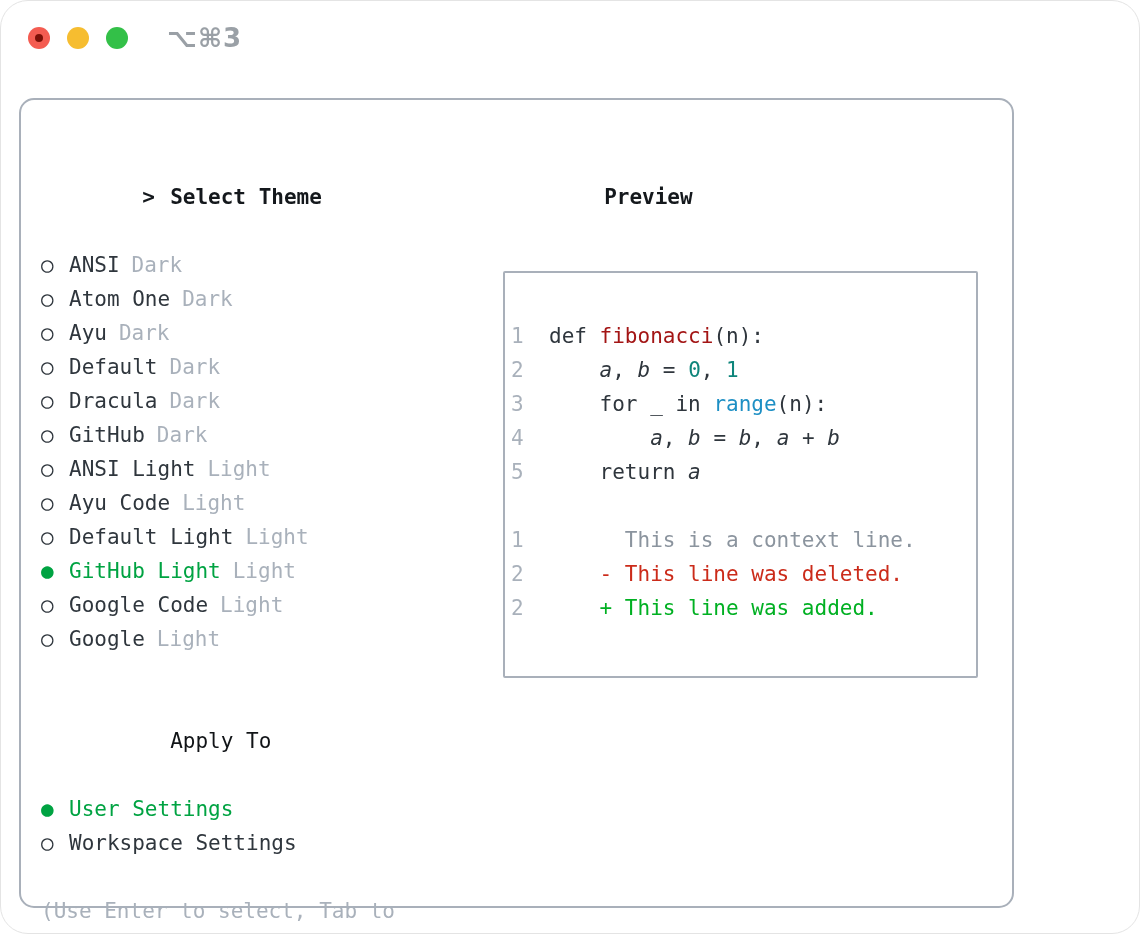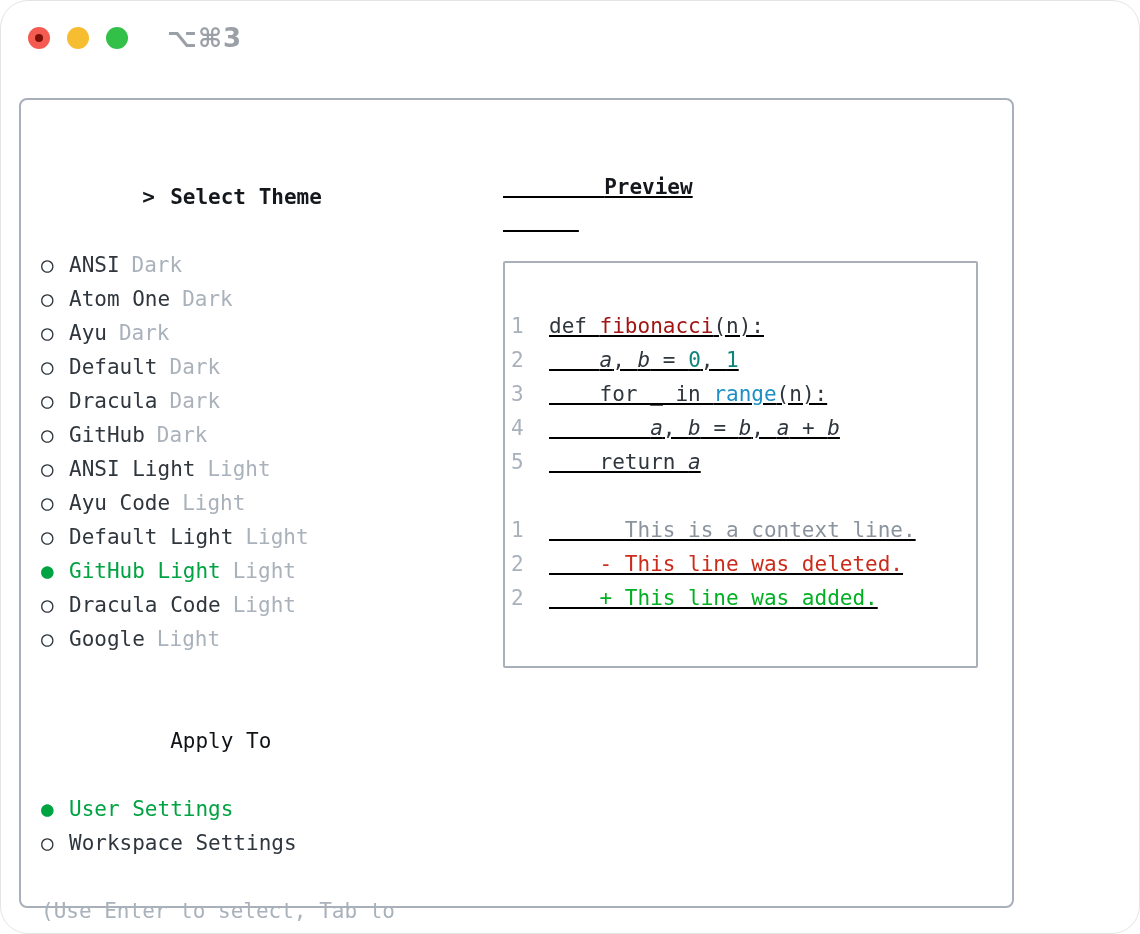--- a/index.html
+++ b/index.html
@@ -19,36 +19,36 @@
   .tl{position:absolute;top:26px;width:22px;height:22px;border-radius:50%;display:inline-block;}
   .tl.red{left:27px;background:var(--traffic-red,#f45c51);}
   .tl.yellow{left:66px;background:var(--traffic-yellow,#f6bd30);}
   .tl.green{left:105px;background:var(--traffic-green,#33c048);}
   .tl .dot{position:absolute;left:7px;top:7px;width:8px;height:8px;border-radius:50%;background:#7c1007;}
   .shortcut{position:absolute;left:166px;top:22px;font-family:"DejaVu Sans",sans-serif;
             font-size:26px;font-weight:bold;color:#9aa0a6;letter-spacing:1px;}
 
   
   .main-box{position:absolute;left:18px;top:97px;width:995px;height:810px;
-            border:2px solid var(--border,#a9b0ba);border-radius:8px;background:#fff;padding-left:12px;}
+            border:2px solid var(--border,#a9b0ba);border-radius:15px;background:#fff;padding-left:12px;}
 
   .row{line-height:34px;font-size:21px;white-space:pre;color:var(--text-dark,#2f363d);}
   .marker{display:inline-block;width:28px;color:var(--text-dark,#2f363d);}
   .marker.sel{color:var(--accent-green,#00a342);}
   .prompt{font-weight:bold;color:var(--heading,#14181c);}
   .heading{font-weight:bold;color:var(--heading,#14181c);}
   .heading2{color:#111417;}
   .label{color:var(--text-dark,#2f363d);}
   .label.sel{color:var(--accent-green,#00a342);}
   .tag{color:var(--muted,#a9b1bb);margin-left:12px;}
   .spacer-row{height:34px;}
   .hint{color:var(--muted,#a9b1bb);font-size:21px;line-height:34px;}
 
   .left-col{position:absolute;left:20px;top:46px;width:440px;}
-  .right-col{position:absolute;left:482px;top:36px;width:492px;text-decoration:underline;}
+  .right-col{position:absolute;left:482px;top:46px;width:492px;}
 
   
   .preview-box{margin-top:23px;width:475px;height:407px;border:2px solid var(--border,#a9b0ba);
                border-radius:2px;background:#fff;padding:46px 4px 0 6px;overflow:hidden;}
   .code-line{line-height:34px;font-size:21px;white-space:pre;color:var(--text-dark,#2f363d);}
   .ln{display:inline-block;width:38px;color:var(--muted,#a9b1bb);}
   .tok-plain{color:var(--text-dark,#2f363d);}
   .tok-func{color:var(--func-red,#a31515);}
   .tok-num{color:var(--literal-teal,#0e857b);}
   .tok-builtin{color:var(--builtin-blue,#1d8fc4);}
@@ -83,21 +83,21 @@
           <div class="row"><span class="marker">○</span><span class="label">ANSI</span><span class="tag">Dark</span></div>
           <div class="row"><span class="marker">○</span><span class="label">Atom One</span><span class="tag">Dark</span></div>
           <div class="row"><span class="marker">○</span><span class="label">Ayu</span><span class="tag">Dark</span></div>
           <div class="row"><span class="marker">○</span><span class="label">Default</span><span class="tag">Dark</span></div>
           <div class="row"><span class="marker">○</span><span class="label">Dracula</span><span class="tag">Dark</span></div>
           <div class="row"><span class="marker">○</span><span class="label">GitHub</span><span class="tag">Dark</span></div>
           <div class="row"><span class="marker">○</span><span class="label">ANSI Light</span><span class="tag">Light</span></div>
           <div class="row"><span class="marker">○</span><span class="label">Ayu Code</span><span class="tag">Light</span></div>
           <div class="row"><span class="marker">○</span><span class="label">Default Light</span><span class="tag">Light</span></div>
           <div class="row"><span class="marker sel">●</span><span class="label sel">GitHub Light</span><span class="tag">Light</span></div>
-          <div class="row"><span class="marker">○</span><span class="label">Dracula Code</span><span class="tag">Light</span></div>
+          <div class="row"><span class="marker">○</span><span class="label">Google Code</span><span class="tag">Light</span></div>
           <div class="row"><span class="marker">○</span><span class="label">Google</span><span class="tag">Light</span></div>
         </div>
 
       <div class="spacer-row"></div>
 
       <div class="row">
         <span class="marker"></span><span class="heading2">Apply To</span>
       </div>
 
       <div id="apply-list">

